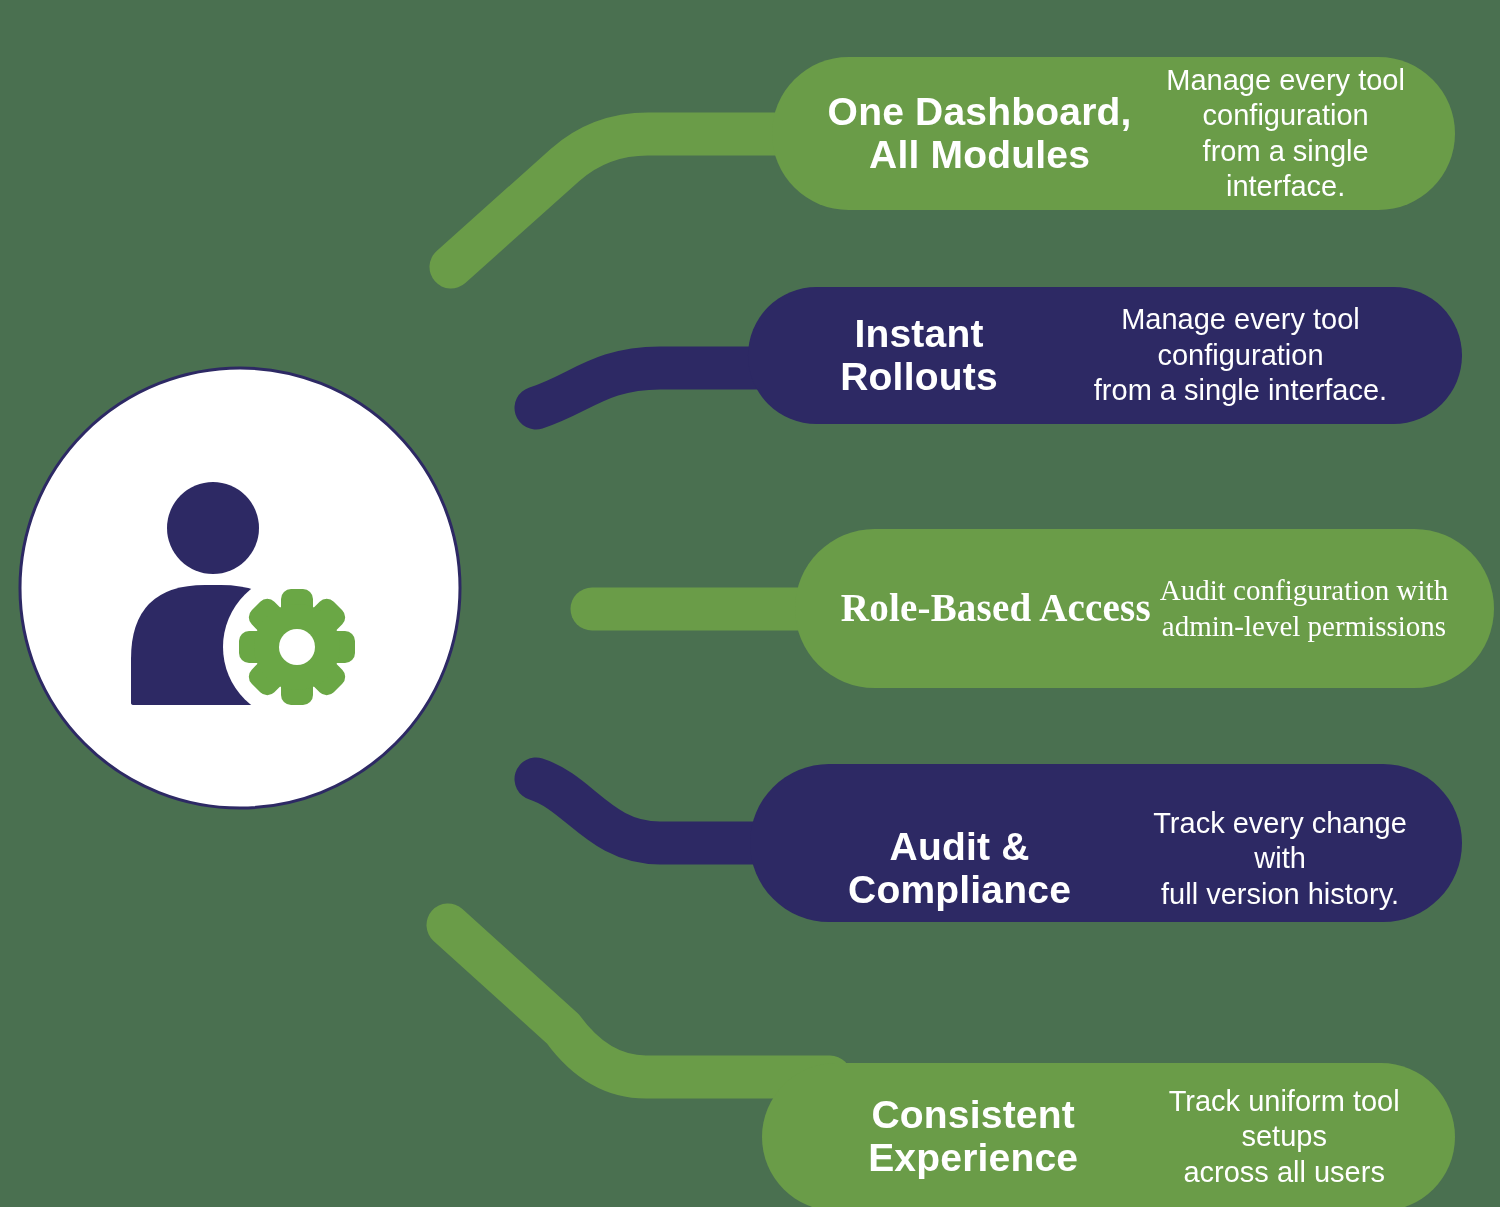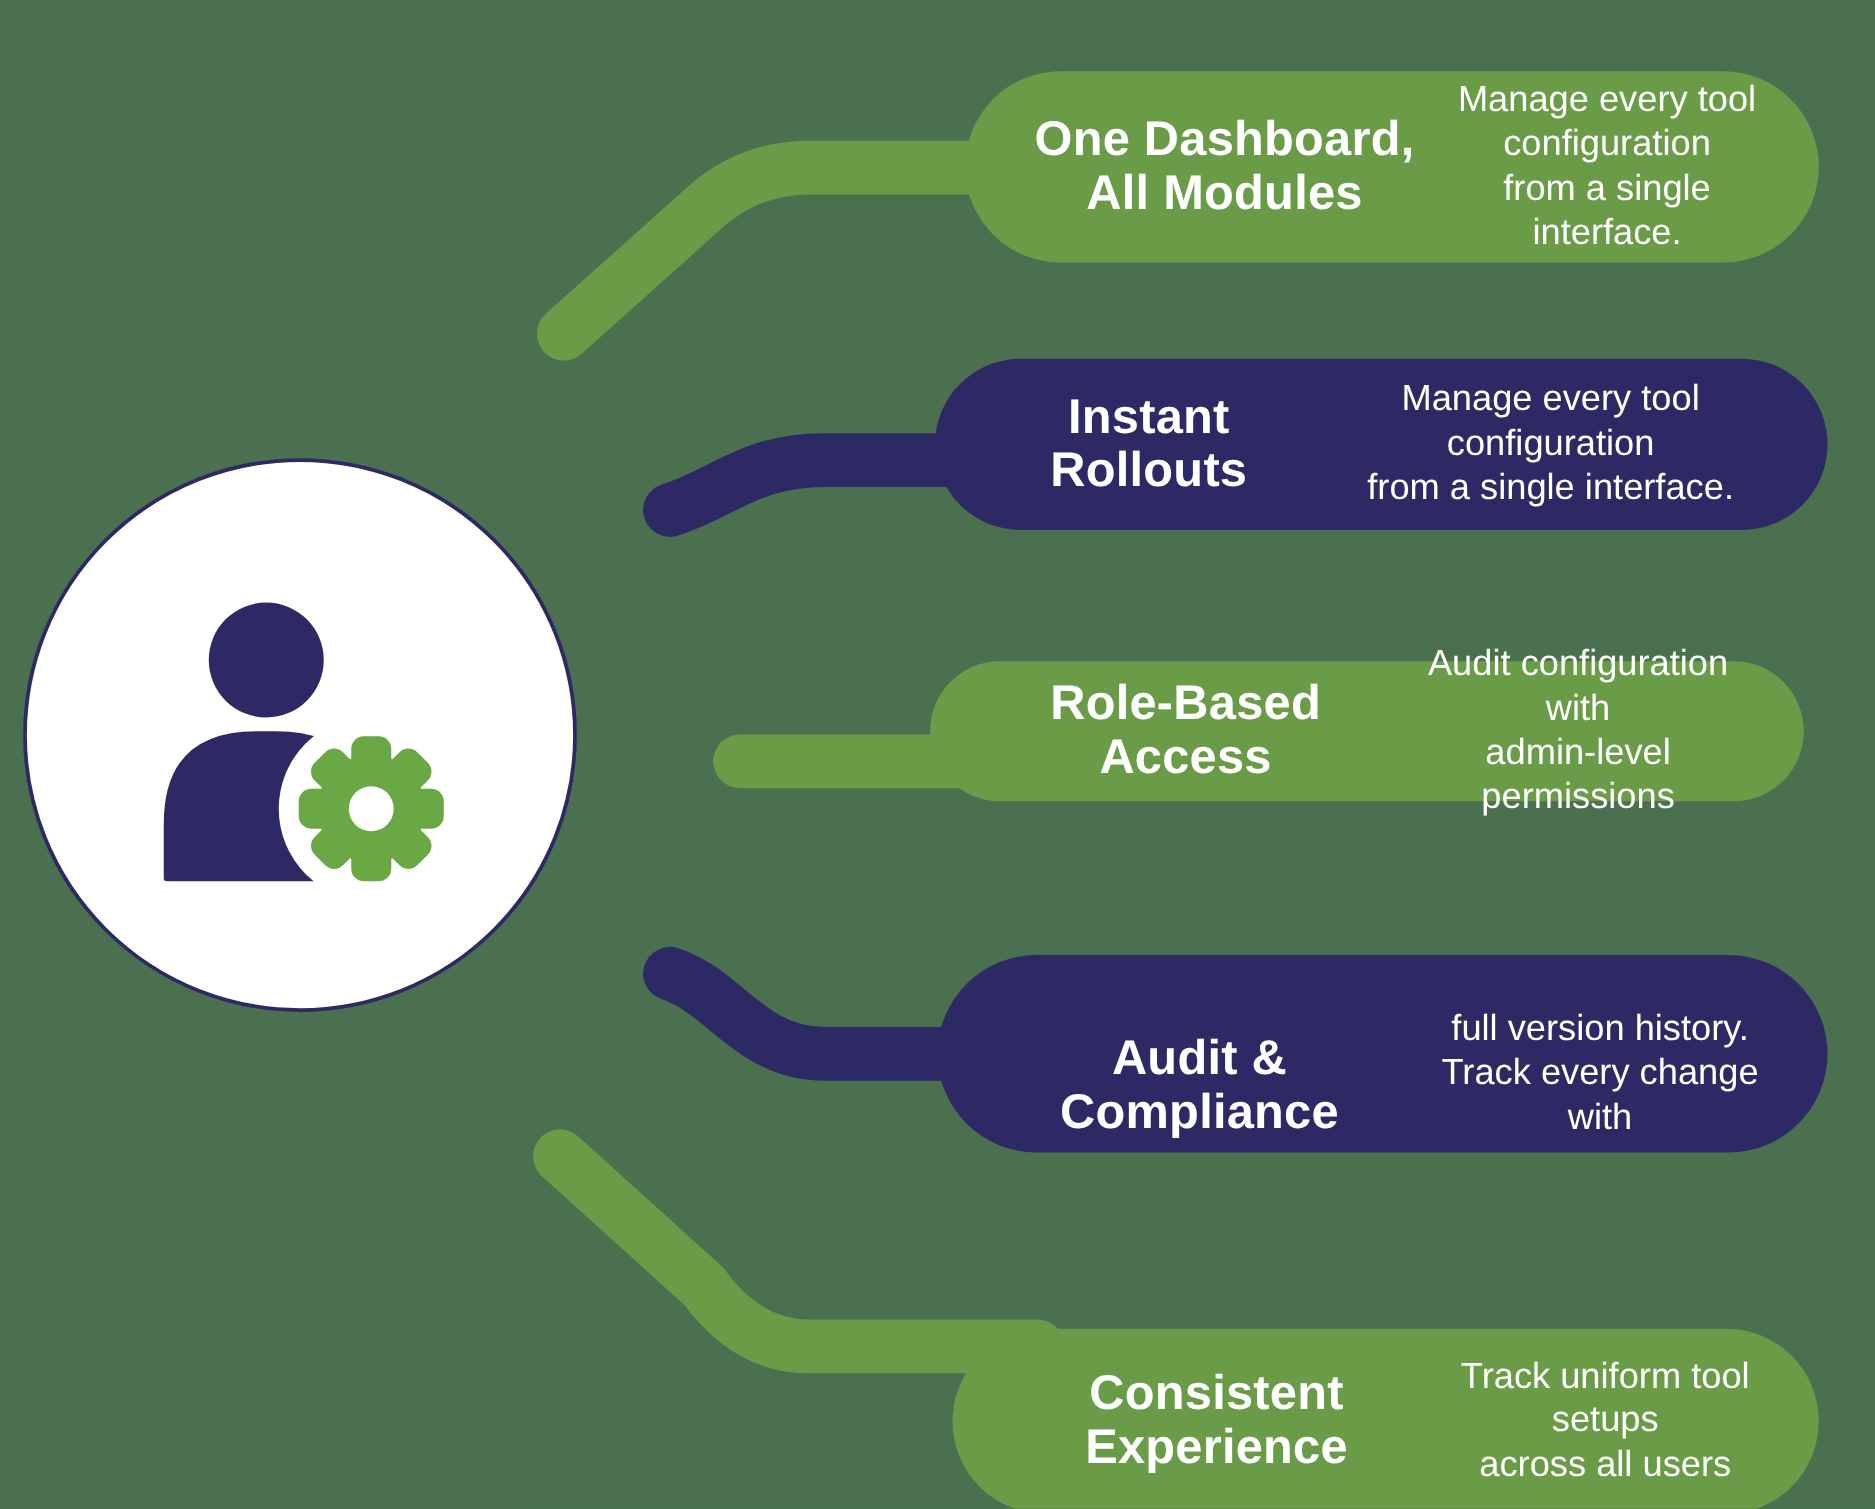--- a/index.html
+++ b/index.html
@@ -44,21 +44,21 @@
     line-height:1.1;
   }
   .card-desc{
     font-size:29px;
     font-weight:400;
     line-height:1.22;
   }
   
   .card1{left:772px;top:57px;width:683px;height:153px;}
   .card2{left:748px;top:287px;width:714px;height:137px;}
-  .card3{left:744px;top:529px;width:699px;height:112px;}
+  .card3{left:795px;top:529px;width:699px;height:159px;font-family:Liberation Serif, serif;}
   .card4{left:750px;top:764px;width:712px;height:158px;align-items:flex-end;}
   .card5{left:762px;top:1063px;width:693px;height:148px;}
 </style>
 </head>
 <body>
 
 <div class="canvas">
 
   <svg class="layer" width="1500" height="1207" viewBox="0 0 1500 1207">
 
@@ -108,22 +108,22 @@
     <div class="card-title">Role-Based Access</div>
     <div class="card-desc">
       <div>Audit configuration with</div>
       <div>admin-level permissions</div>
     </div>
   </div>
 
   <div class="card card4 card--navy">
     <div class="card-title">Audit &amp; Compliance</div>
     <div class="card-desc">
+      <div>Track every change with</div>
       <div>full version history.</div>
-      <div>Track every change with</div>
     </div>
   </div>
 
   <div class="card card5 card--green">
     <div class="card-title">Consistent Experience</div>
     <div class="card-desc">
       <div>Track uniform tool setups</div>
       <div>across all users</div>
     </div>
   </div>

